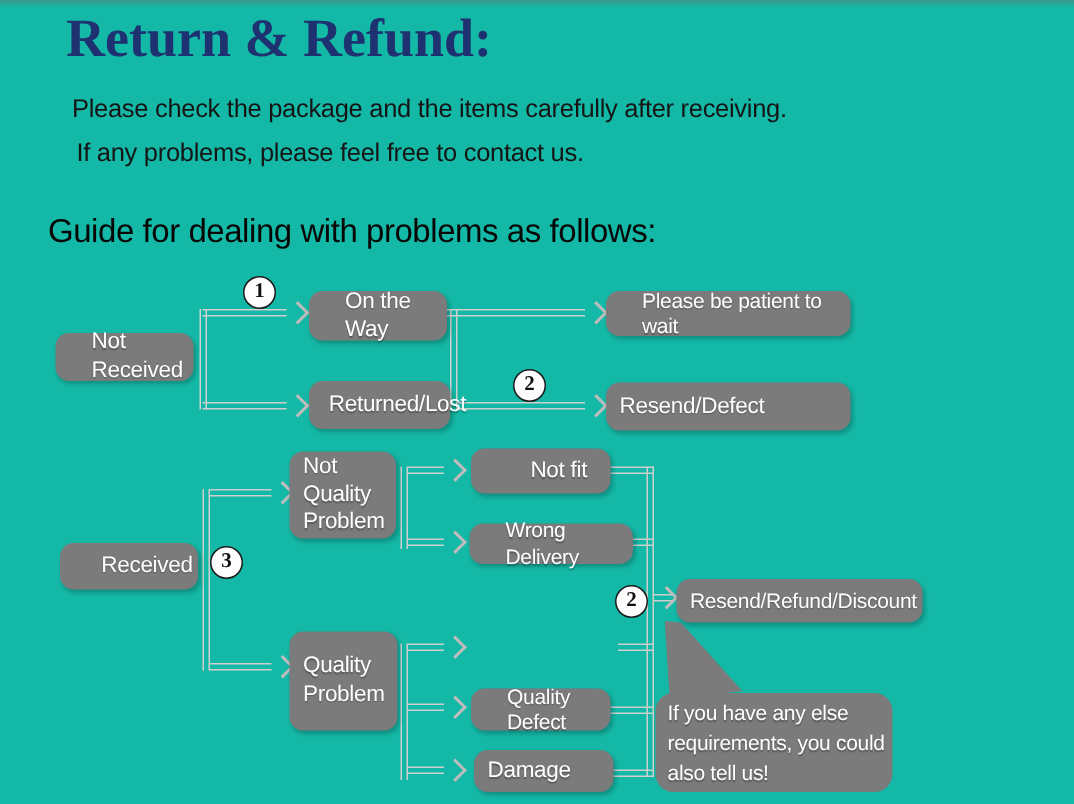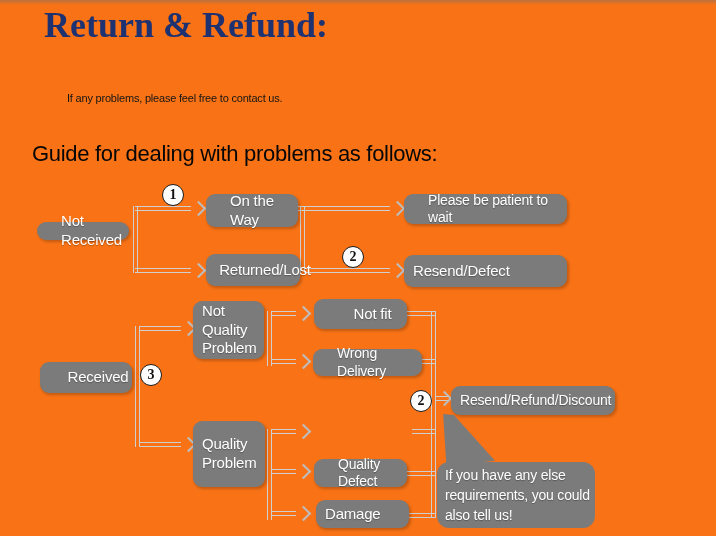--- a/index.html
+++ b/index.html
@@ -1,23 +1,23 @@
 <!DOCTYPE html>
 <html><head>
 <meta charset="utf-8">
 <style>
   html,body{margin:0;padding:0;background:#fff;}
-  .canvas{position:relative;width:716px;height:536px;background:#f97316;overflow:hidden;
+  .canvas{position:relative;width:716px;height:536px;background:#14b8a6;overflow:hidden;
           font-family:"Liberation Sans",sans-serif;}
   .top-shade{position:absolute;left:0;top:0;width:716px;height:5px;
              background:linear-gradient(to bottom,rgba(110,110,110,.45),rgba(255,255,255,0));}
   .title{position:absolute;left:44px;top:4px;font-family:"Liberation Serif",serif;
          font-weight:bold;font-size:36px;color:#1e3170;letter-spacing:0px;}
   .intro1{position:absolute;left:48px;top:63px;font-size:17px;color:#151515;letter-spacing:-0.2px;}
-  .intro2{position:absolute;left:67px;top:92px;font-size:11px;color:#151515;letter-spacing:-0.2px;}
+  .intro2{position:absolute;left:51px;top:92px;font-size:17px;color:#151515;letter-spacing:-0.2px;}
   .guide{position:absolute;left:32px;top:141px;font-size:22px;color:#070707;letter-spacing:-0.3px;}
 
   .node{position:absolute;background:#7b7b7b;color:#fff;border-radius:9px;
         display:flex;align-items:center;justify-content:center;
         font-size:15px;letter-spacing:-0.2px;line-height:1.25;white-space:pre-line;
         box-shadow:1.5px 2px 3px rgba(0,0,0,.22);text-shadow:0 1px 1px rgba(0,0,0,.3);
         box-sizing:border-box;padding-left:24px;}
   .node.left{justify-content:flex-start;text-align:left;padding-left:9px;}
   .node.sm{font-size:14px;}
 
@@ -39,35 +39,36 @@
           padding:3px 2px 3px 8px;white-space:pre-line;box-sizing:border-box;
           text-shadow:0 1px 1px rgba(0,0,0,.3);}
 </style>
 </head>
 <body>
 
 <div class="canvas">
   <div class="top-shade"></div>
 
   <div class="title">Return &amp; Refund:</div>
+  <div class="intro1">Please check the package and the items carefully after receiving.</div>
   <div class="intro2">If any problems, please feel free to contact us.</div>
   <div class="guide">Guide for dealing with problems as follows:</div>
 
   <div class="vl" style="left:133px;top:206px;height:67px"></div>
   <div class="hl" style="left:135px;top:206px;width:56px"></div>
   <div class="arr" style="left:193px;top:203px"></div>
   <div class="hl" style="left:135px;top:268px;width:56px"></div>
   <div class="arr" style="left:193px;top:265px"></div>
   <div class="hl" style="left:298px;top:206px;width:92px"></div>
   <div class="arr" style="left:392px;top:203px"></div>
   <div class="vl" style="left:300px;top:206px;height:67px"></div>
   <div class="hl" style="left:305px;top:268px;width:85px"></div>
   <div class="arr" style="left:392px;top:265px"></div>
 
-  <div class="node" style="left:37px;top:222px;width:92px;height:18px">Not Received</div>
+  <div class="node" style="left:37px;top:222px;width:92px;height:32px">Not Received</div>
   <div class="node" style="left:206px;top:194px;width:92px;height:33px">On the Way</div>
   <div class="node sm" style="left:404px;top:194px;width:163px;height:30px">Please be patient to wait</div>
   <div class="node" style="left:206px;top:254px;width:94px;height:32px">Returned/Lost</div>
   <div class="node left" style="left:404px;top:255px;width:163px;height:32px">Resend/Defect</div>
 
   <div class="badge" style="left:162px;top:184px">1</div>
   <div class="badge" style="left:342px;top:246px">2</div>
 
   <div class="vl" style="left:135px;top:326px;height:121px"></div>
   <div class="hl" style="left:140px;top:326px;width:41px"></div>

